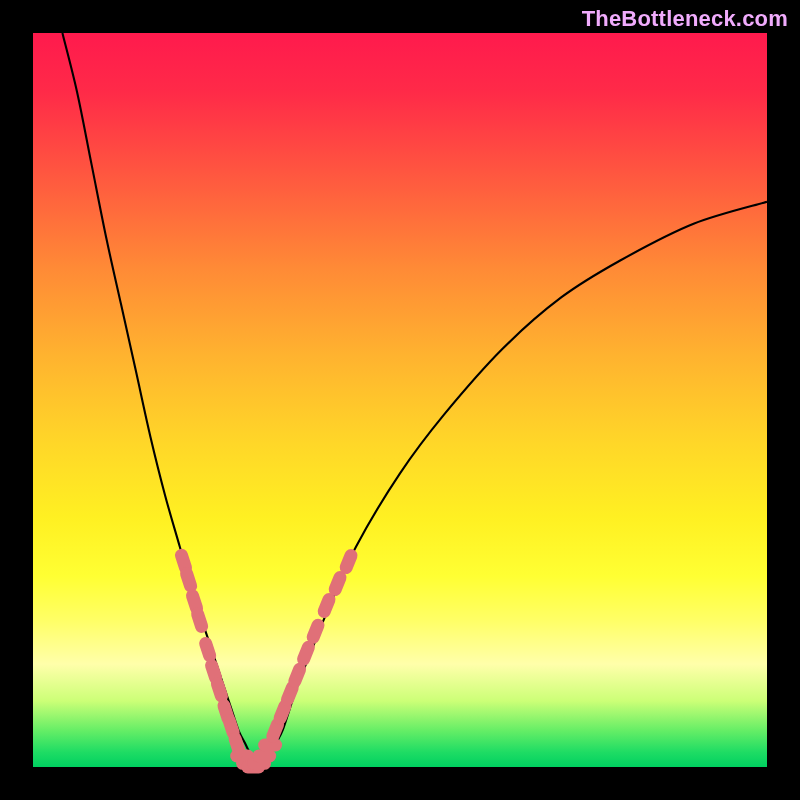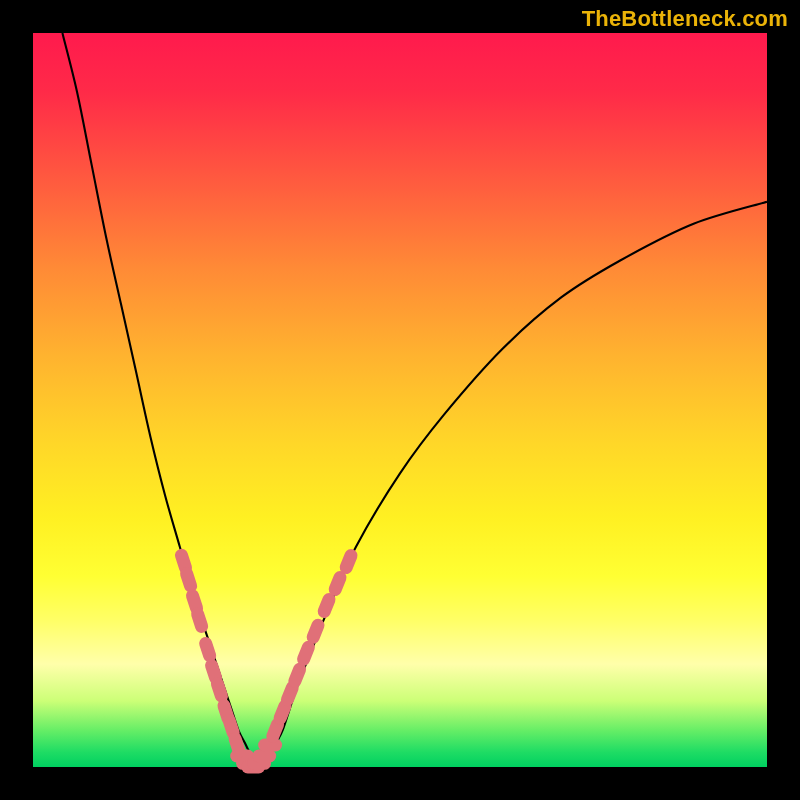--- a/index.html
+++ b/index.html
@@ -10,21 +10,21 @@
     height: 800px;
     background: #000;
   }
   .watermark {
     position: absolute;
     top: 6px;
     right: 12px;
     font-family: Arial, Helvetica, sans-serif;
     font-size: 22px;
     font-weight: 600;
-    color: #eab308;
+    color: #f0abfc;
     letter-spacing: 0.2px;
     z-index: 5;
   }
   .plot-frame {
     position: absolute;
     left: 33px;
     top: 33px;
     width: 734px;
     height: 734px;
     background: linear-gradient(

